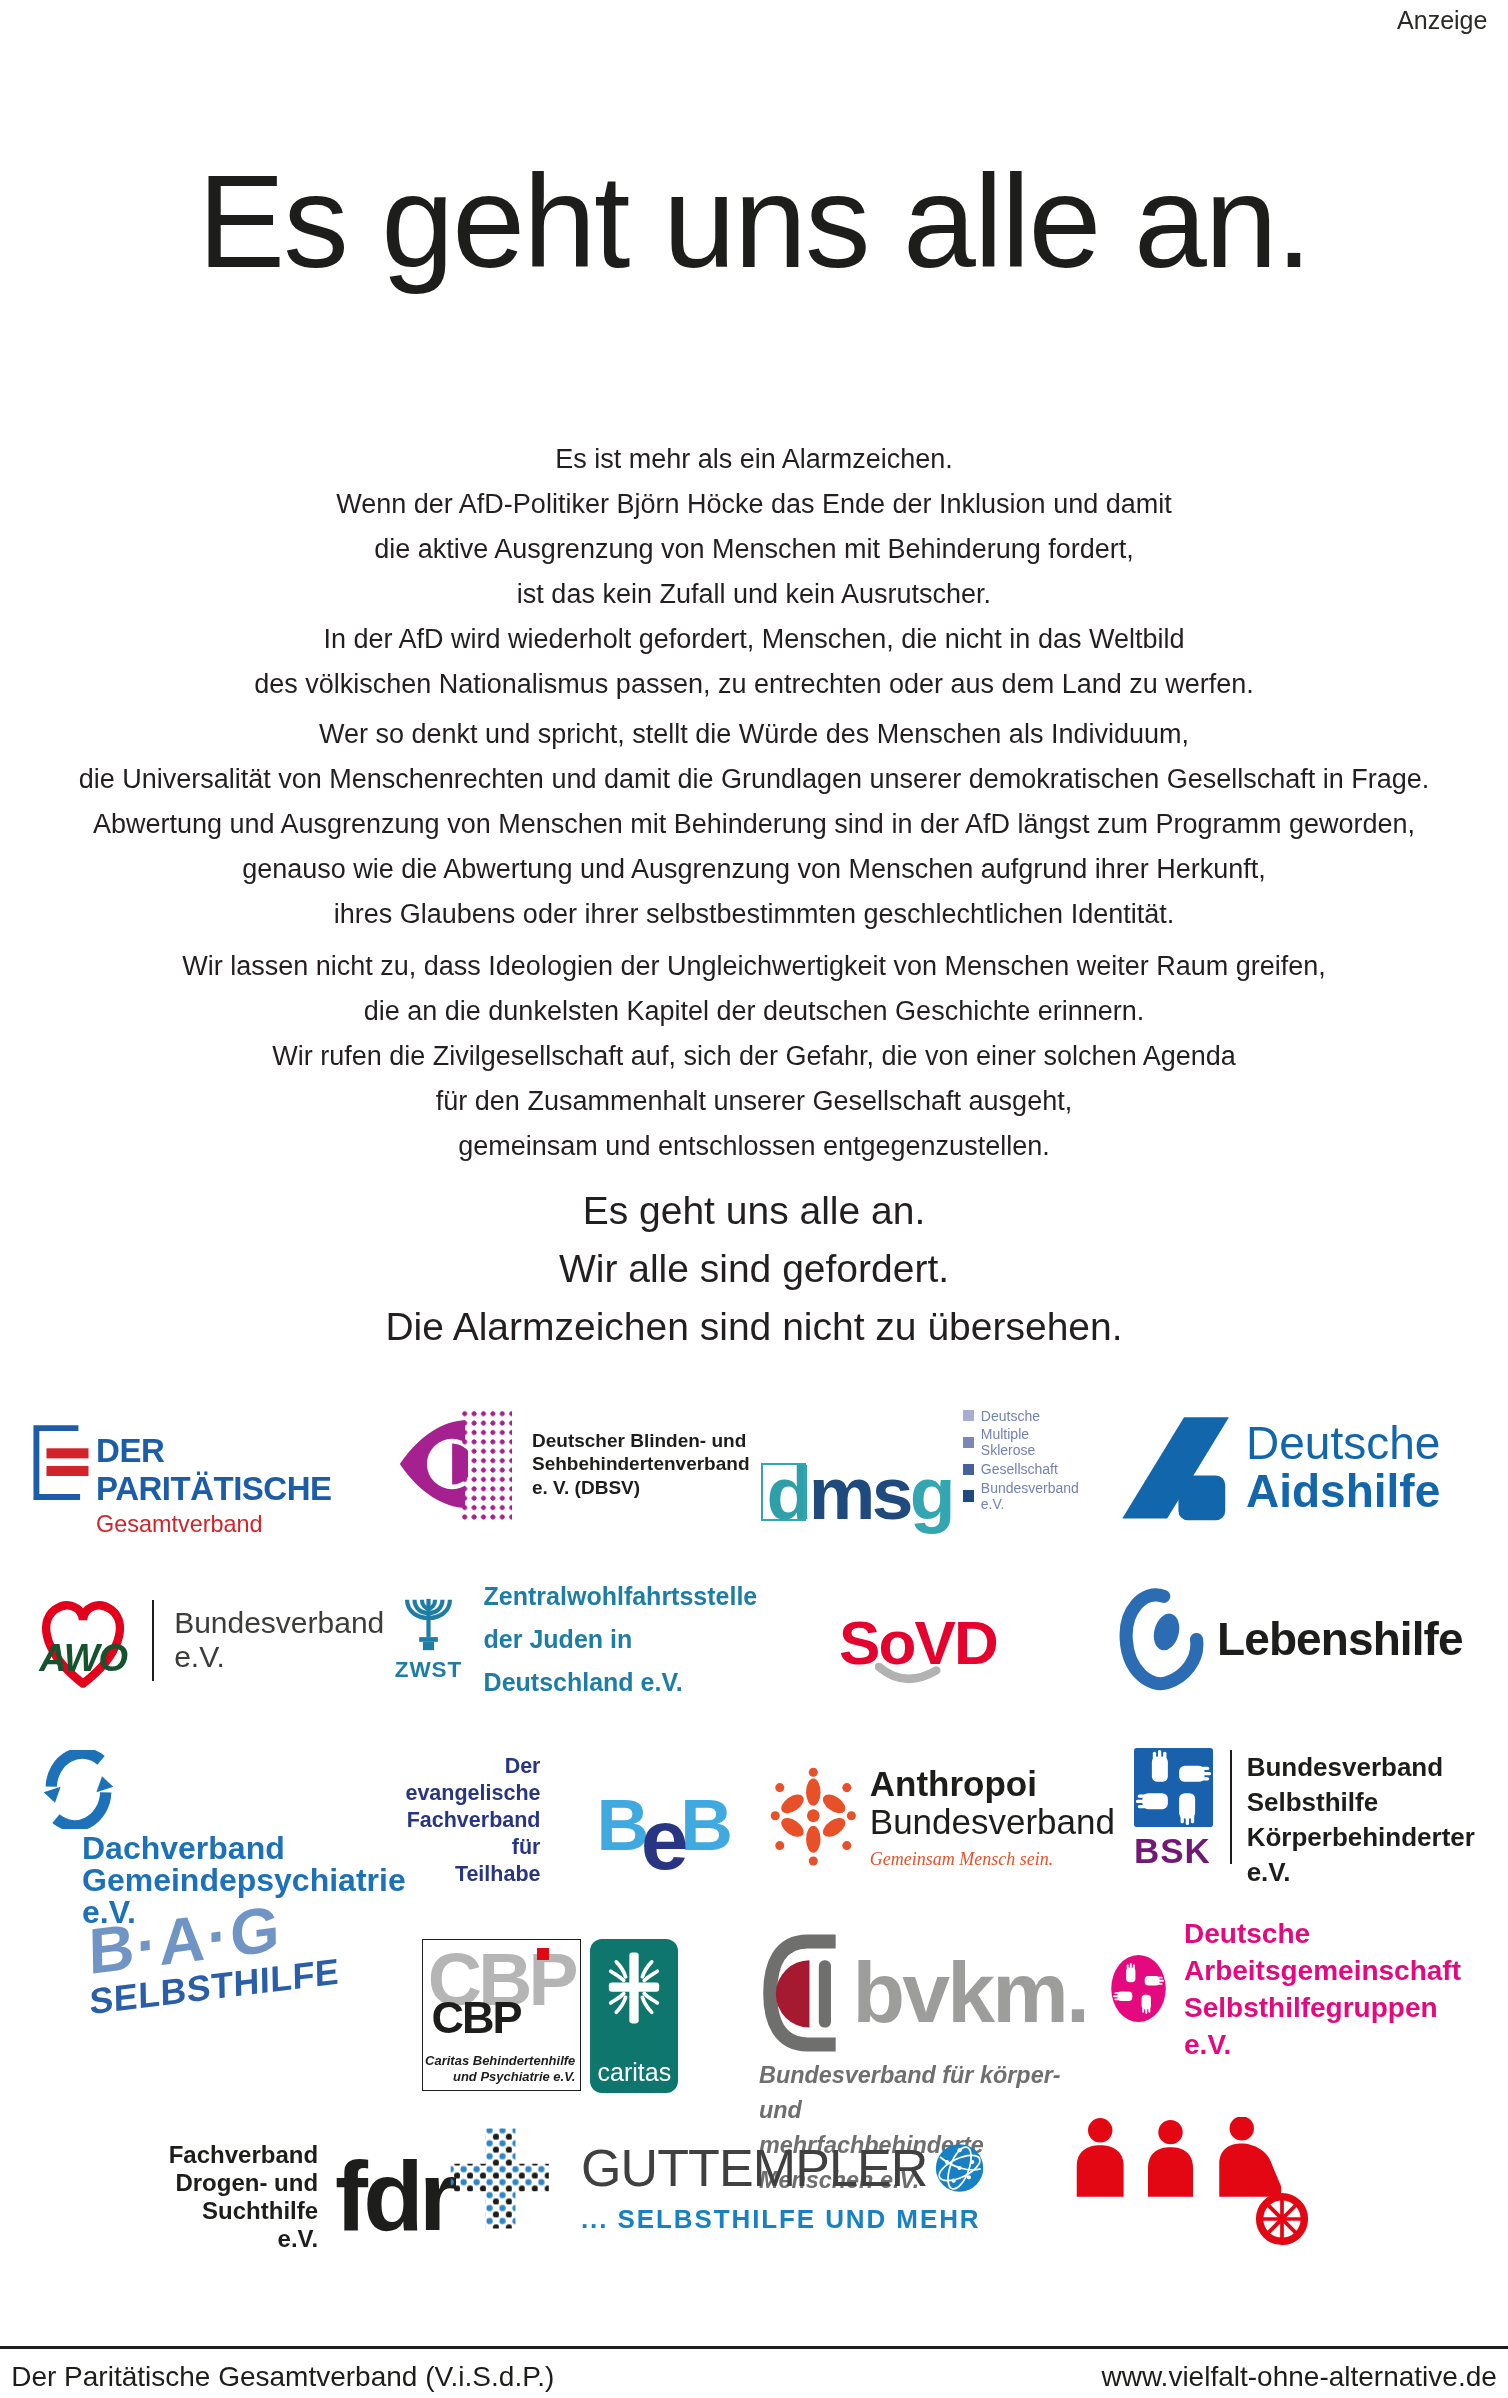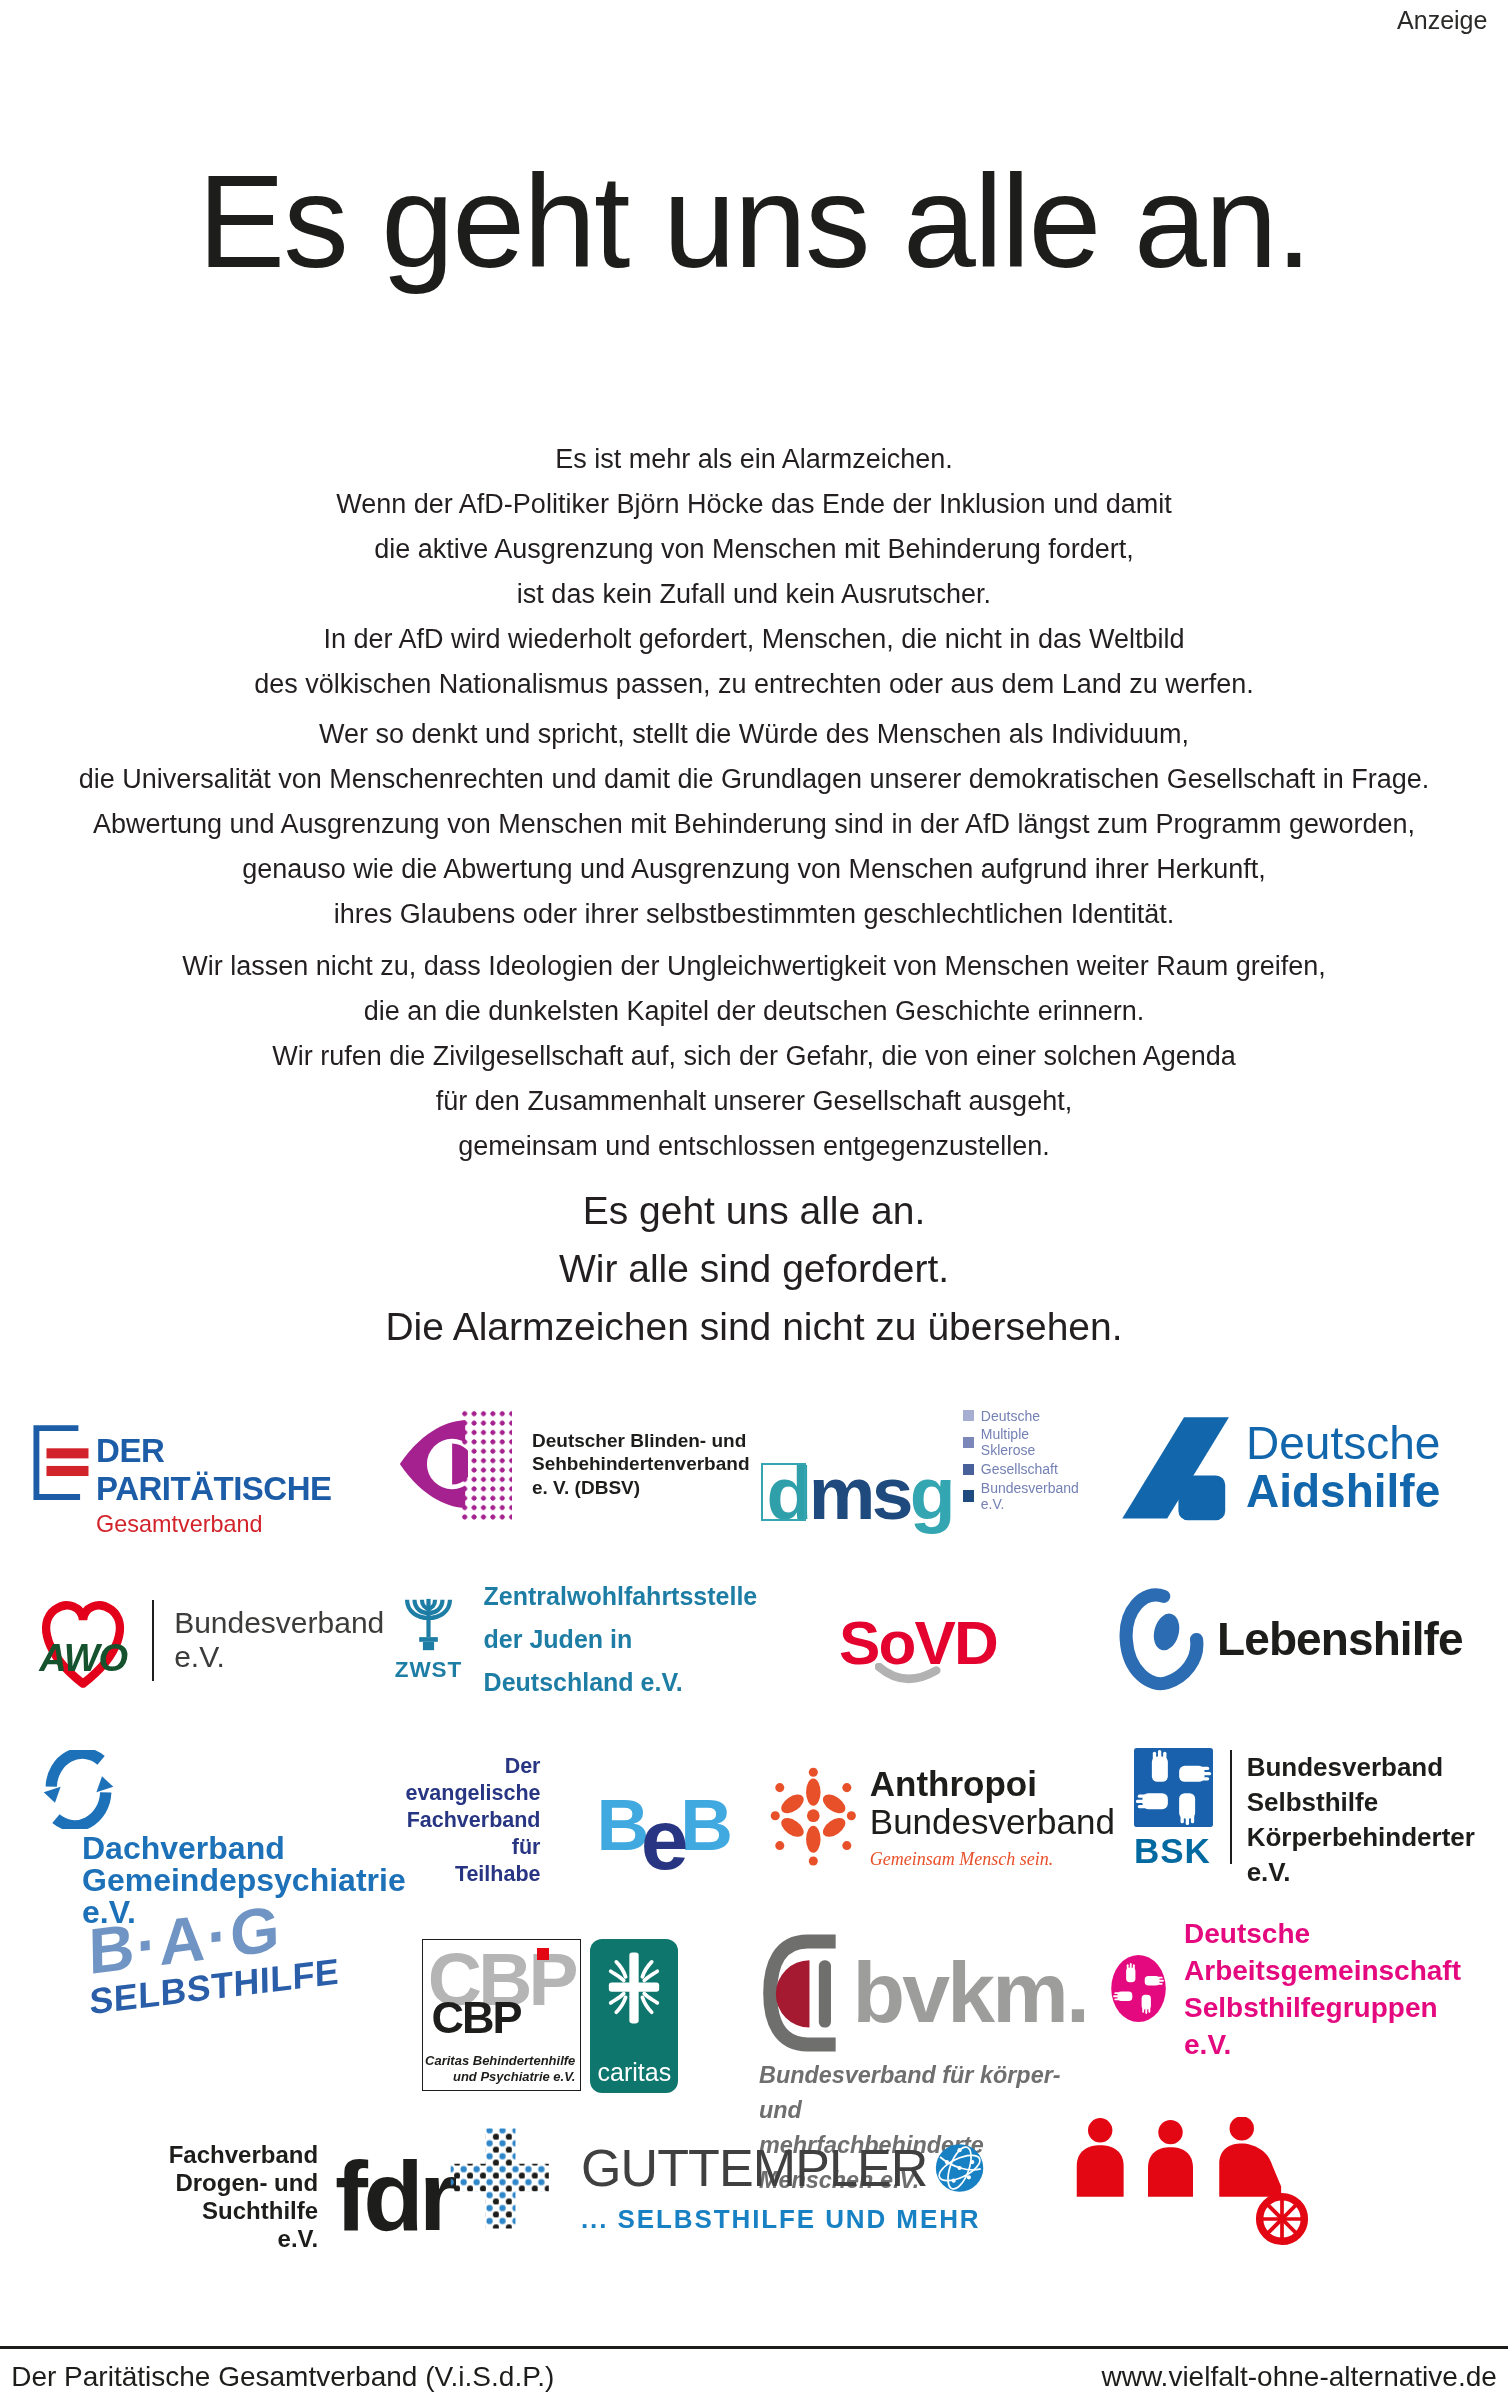--- a/index.html
+++ b/index.html
@@ -81,21 +81,21 @@
   .beb-e{font-size:86px;color:#283583;position:relative;top:19px;margin:0 -8.4px;}
 
   .logo-anth{left:768px;top:1745px;width:347px;height:145px;}
   .anth-text{margin-left:11.2px;}
   .anth-title{font-weight:bold;font-size:35px;color:#1d1d1b;line-height:37px;}
   .anth-sub{font-size:35px;color:#1d1d1b;line-height:39px;}
   .anth-tag{font-family:"Liberation Serif",serif;font-style:italic;font-size:18px;color:#e8502a;margin-top:8.4px;}
 
   .logo-bsk{left:1134px;top:1748px;width:356px;height:141px;align-items:flex-start;}
   .bsk-left{display:flex;flex-direction:column;align-items:flex-start;flex:none;}
-  .bsk-abbr{font-weight:bold;font-size:35px;color:#0369a1;margin-top:3.7px;letter-spacing:0.9px;}
+  .bsk-abbr{font-weight:bold;font-size:35px;color:#701a75;margin-top:3.7px;letter-spacing:0.9px;}
   .bsk-div{width:1.9px;height:114px;background:#1d1d1b;margin:1.9px 15px 0 17px;}
   .bsk-text{font-weight:bold;font-size:26px;line-height:35px;color:#1d1d1b;margin-top:1.9px;}
 
   
   .logo-bag{left:89px;top:1923px;width:253px;height:141px;display:block;}
   .bag-rot{transform:rotate(-7deg) skewX(-6deg);transform-origin:left center;}
   .bag-top{font-weight:bold;font-size:64px;color:#7094c3;letter-spacing:1.9px;line-height:58px;}
   .bag-bottom{font-weight:bold;font-size:36px;color:#2b5ea8;letter-spacing:0.5px;}
 
   .logo-cbp{left:422px;top:1939px;width:267px;height:159px;align-items:flex-start;}

